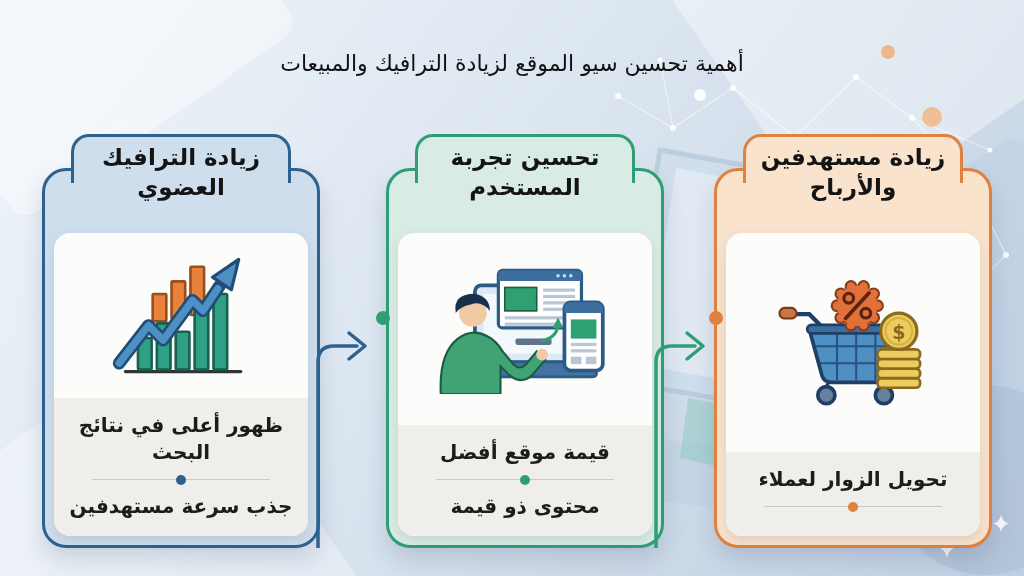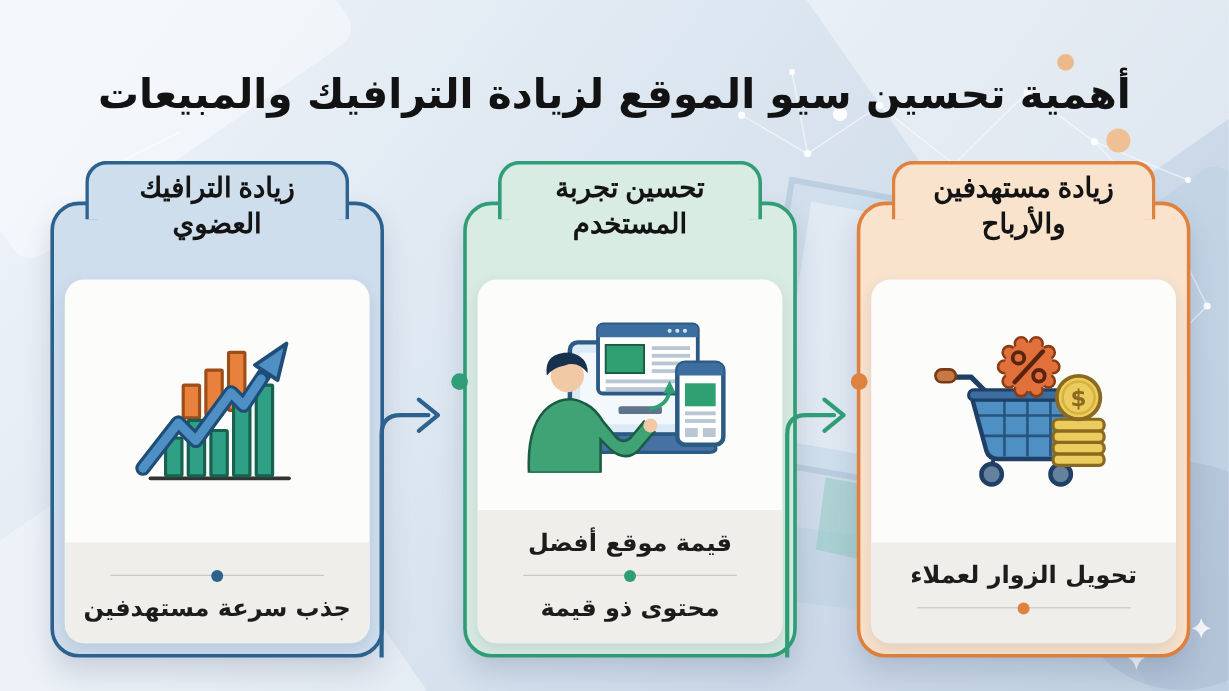--- a/index.html
+++ b/index.html
@@ -10,38 +10,38 @@
   }
   .decor{position:absolute;pointer-events:none;}
   .wedge{position:absolute;background:rgba(255,255,255,.42);transform:rotate(-35deg);border-radius:18px;}
   .wedge.w1{top:-130px;left:-90px;width:340px;height:280px;}
   .wedge.w2{top:-150px;right:-70px;width:380px;height:300px;background:rgba(255,255,255,.38);}
   .wedge.w3{bottom:-160px;left:-110px;width:420px;height:320px;background:rgba(255,255,255,.34);}
   .wedge.w4{top:180px;right:-140px;width:300px;height:420px;background:rgba(178,203,226,.30);}
   #bg-art{position:absolute;inset:0;z-index:1;}
   .title{
     position:absolute;top:36px;left:0;right:0;z-index:5;
-    text-align:center;font-size:34px;font-weight:700;color:var(--text_dark);
+    text-align:center;font-size:22px;font-weight:400;color:var(--text_dark);
     letter-spacing:0;
   }
   .card{
     position:absolute;top:168px;width:272px;height:374px;z-index:2;
     border:3px solid var(--accent);border-radius:24px;background:var(--tint);
     box-shadow:0 12px 22px rgba(60,80,110,.18);
   }
   .c1{left:42px;--accent:var(--card1_accent);--tint:var(--card1_tint);}
   .c2{left:386px;--accent:var(--card2_accent);--tint:var(--card2_tint);}
   .c3{left:714px;--accent:var(--card3_accent);--tint:var(--card3_tint);}
   .tab{
     position:absolute;top:-37px;left:50%;transform:translateX(-50%);
     width:214px;height:46px;background:var(--tint);
     border:3px solid var(--accent);border-bottom:none;
     border-radius:18px 18px 0 0;text-align:center;overflow:visible;
   }
-  .tab-text{display:block;padding:5px 12px 0;font-size:23px;line-height:1.32;font-weight:700;color:#141414;font-family:Liberation Serif, serif;}
+  .tab-text{display:block;padding:5px 12px 0;font-size:23px;line-height:1.32;font-weight:700;color:#141414;}
   .panel{
     position:absolute;top:62px;left:9px;right:9px;bottom:9px;
     background:var(--panel_bg);border-radius:16px;overflow:hidden;
     box-shadow:0 5px 12px rgba(50,70,100,.13);
     display:flex;flex-direction:column;
   }
   .icon-area{flex:1;display:flex;align-items:center;justify-content:center;}
   .benefits{background:var(--benefits_bg);padding:14px 8px 16px;}
   .benefit{font-size:20px;font-weight:700;color:var(--body_text);text-align:center;line-height:1.35;}
   .divider{position:relative;height:11px;margin:8px 30px;}
@@ -126,20 +126,21 @@
           <rect x="70" y="76" width="13" height="36" rx="1"></rect>
           <rect x="88" y="54" width="13" height="58" rx="1"></rect>
           <rect x="106" y="40" width="13" height="72" rx="1"></rect>
         </g>
         <polyline points="16,106 44,70 58,84 86,46 96,56 112,32" fill="none" stroke="#1f4d78" stroke-width="12" stroke-linejoin="round" stroke-linecap="round"></polyline>
         <polyline points="16,106 44,70 58,84 86,46 96,56 110,35" fill="none" stroke="#4e8fc4" stroke-width="7" stroke-linejoin="round" stroke-linecap="round"></polyline>
         <polygon points="130,7 123,36 105,24" fill="#4e8fc4" stroke="#1f4d78" stroke-width="3" stroke-linejoin="round"></polygon>
       </svg>
     </div>
     <div class="benefits">
+      <div class="benefit" dir="rtl">ظهور أعلى في نتائج البحث</div>
       <div class="divider">
           <span class="dot"></span>
         </div>
       <div class="benefit" dir="rtl">جذب سرعة مستهدفين</div>
     </div>
   </div>
 </div>
 
 <div class="card c2">
   <div class="tab">

